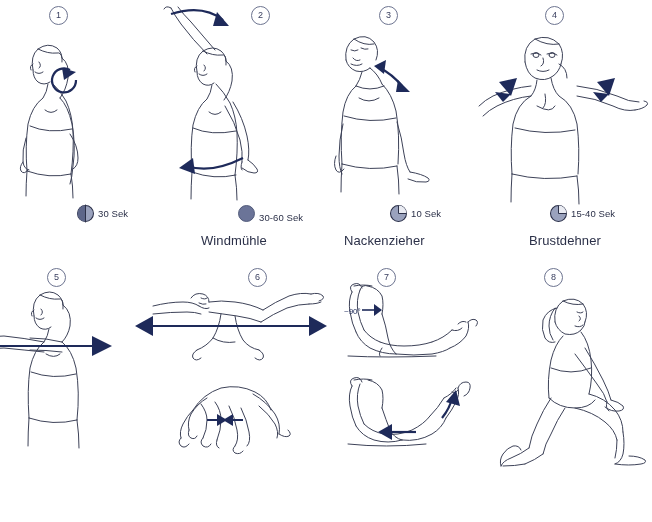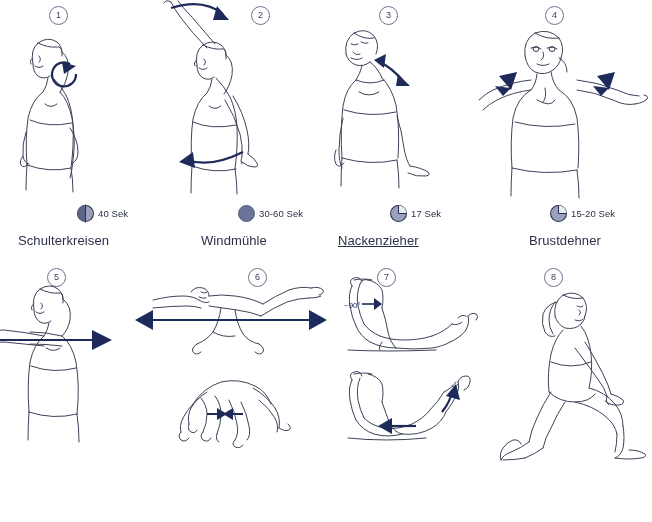--- a/index.html
+++ b/index.html
@@ -31,42 +31,42 @@
   .panel.p1 .numbadge{left:49px;transform:none;}
   .panel.p2 .numbadge{left:88px;transform:none;}
   .panel.p3 .numbadge{left:53px;transform:none;}
   .panel.p4 .numbadge{left:56px;transform:none;}
   .panel.p5 .numbadge{left:47px;transform:none;}
   .panel.p6 .numbadge{left:85px;transform:none;}
   .panel.p7 .numbadge{left:51px;transform:none;}
   .panel.p8 .numbadge{left:55px;transform:none;}
 
   
-  .art{position:absolute;left:0;top:0;width:163px;height:200px;}
+  .art{position:absolute;left:0;top:6px;width:163px;height:200px;}
   .art svg{display:block;overflow:visible;}
 
   
   .duration{
     position:absolute;display:flex;align-items:center;gap:3px;
     height:20px;
   }
   .duration .clock{width:19px;height:19px;flex:0 0 19px;}
   .duration .dtext{
     font-size:9.5px;color:#2b3048;white-space:nowrap;letter-spacing:.1px;
   }
 
   
   .caption{
     position:absolute;left:18px;
     font-size:13px;line-height:16px;color:#2b3048;
     letter-spacing:.1px;white-space:pre-line;
   }
   .row1 .caption{top:233px;}
   .panel.p2 .caption,.panel.p6 .caption{left:38px;}
-  .panel.p3 .caption,.panel.p7 .caption{left:12px;text-decoration:underline;}
+  .panel.p3 .caption,.panel.p7 .caption{left:18px;}
   .panel.p4 .caption,.panel.p8 .caption{left:40px;}
 </style>
 </head>
 <body>
 
 <div class="sheet">
   <div class="grid">
 
     <div class="panel p1 row1">
       <div class="numbadge">1</div>
@@ -98,23 +98,22 @@
           </g>
           <polygon points="62,62 76,66 64,74" fill="#1e2a5a"></polygon>
         </svg>
       </div>
       <div class="duration" style="left:76px;top:203px;">
         <svg class="clock" viewBox="0 0 20 20">
           <circle cx="10" cy="10" r="8.4" fill="#9aa2bd" stroke="#2b3048" stroke-width="1.1"></circle>
           <path d="M10 1.6 A8.4 8.4 0 0 0 10 18.4 Z" fill="#5d6689"></path>
           <line x1="10" y1="0.6" x2="10" y2="19.4" stroke="#2b3048" stroke-width="1.1"></line>
         </svg>
-        <span class="dtext">40 Sek</span>
-      </div>
-      <div class="caption">Schulterkreisen</div>
+        <span class="dtext">30 Sek</span>
+      </div>
     </div>
 
     <div class="panel p2 row1">
       <div class="numbadge">2</div>
       <div class="art">
         <svg width="163" height="200" viewBox="0 0 163 200">
           <g fill="none" stroke="#3d4258" stroke-width="1" stroke-linecap="round" stroke-linejoin="round">
             <path d="M34 66 Q31 52 40 45 Q50 39 58 45 Q64 50 63 59"></path>
             <path d="M40 45 Q50 50 59 49 Q63 48 63 55"></path>
             <path d="M34 66 Q34 74 40 78 Q46 81 51 77"></path>
@@ -144,21 +143,21 @@
             <path d="M8 8 Q40 -2 60 14"></path>
           </g>
           <polygon points="54,6 66,20 50,20" fill="#1e2a5a"></polygon>
 
           <g fill="none" stroke="#1e2a5a" stroke-width="2.2">
             <path d="M80 152 Q48 168 24 160"></path>
           </g>
           <polygon points="30,152 16,162 32,168" fill="#1e2a5a"></polygon>
         </svg>
       </div>
-      <div class="duration" style="left:74px;top:203px;">
+      <div class="duration" style="left:74px;top:203px;align-items:flex-end;">
         <svg class="clock" viewBox="0 0 20 20">
           <circle cx="10" cy="10" r="8.4" fill="#6b7498" stroke="#4d5676" stroke-width="1"></circle>
         </svg>
         <span class="dtext">30-60 Sek</span>
       </div>
       <div class="caption">Windmühle</div>
     </div>
 
     <div class="panel p3 row1">
       <div class="numbadge">3</div>
@@ -198,21 +197,21 @@
           <polygon points="72,74 84,86 70,86" fill="#1e2a5a"></polygon>
         </svg>
       </div>
       <div class="duration" style="left:63px;top:203px;">
         <svg class="clock" viewBox="0 0 20 20">
           <circle cx="10" cy="10" r="8.4" fill="#9aa2bd" stroke="#2b3048" stroke-width="1.1"></circle>
           <path d="M10 10 L10 1.6 A8.4 8.4 0 0 1 18.4 10 Z" fill="#e9ebf2"></path>
           <line x1="10" y1="1.6" x2="10" y2="10" stroke="#2b3048" stroke-width="1.1"></line>
           <line x1="10" y1="10" x2="18.4" y2="10" stroke="#2b3048" stroke-width="1.1"></line>
         </svg>
-        <span class="dtext">17 Sek</span>
+        <span class="dtext">10 Sek</span>
       </div>
       <div class="caption">Nackenzieher</div>
     </div>
 
     <div class="panel p4 row1">
       <div class="numbadge">4</div>
       <div class="art">
         <svg width="163" height="200" viewBox="0 0 163 200">
           <g fill="none" stroke="#3d4258" stroke-width="1" stroke-linecap="round" stroke-linejoin="round">
             <path d="M36 56 Q34 40 46 33 Q60 28 70 38 Q76 47 72 58"></path>
@@ -247,21 +246,21 @@
           <polygon points="104,86 120,88 112,96" fill="#1e2a5a"></polygon>
         </svg>
       </div>
       <div class="duration" style="left:60px;top:203px;">
         <svg class="clock" viewBox="0 0 20 20">
           <circle cx="10" cy="10" r="8.4" fill="#9aa2bd" stroke="#2b3048" stroke-width="1.1"></circle>
           <path d="M10 10 L10 1.6 A8.4 8.4 0 0 1 18.4 10 Z" fill="#e9ebf2"></path>
           <line x1="10" y1="1.6" x2="10" y2="10" stroke="#2b3048" stroke-width="1.1"></line>
           <line x1="10" y1="10" x2="18.4" y2="10" stroke="#2b3048" stroke-width="1.1"></line>
         </svg>
-        <span class="dtext">15-20 Sek</span>
+        <span class="dtext">15-40 Sek</span>
       </div>
       <div class="caption">Brustdehner</div>
     </div>
 
     <div class="panel p5 row2">
       <div class="numbadge">5</div>
       <div class="art">
         <svg width="163" height="200" viewBox="0 0 163 200">
           <g fill="none" stroke="#3d4258" stroke-width="1" stroke-linecap="round" stroke-linejoin="round">
             <path d="M34 48 Q31 34 40 27 Q50 21 58 27 Q64 32 63 41"></path>

